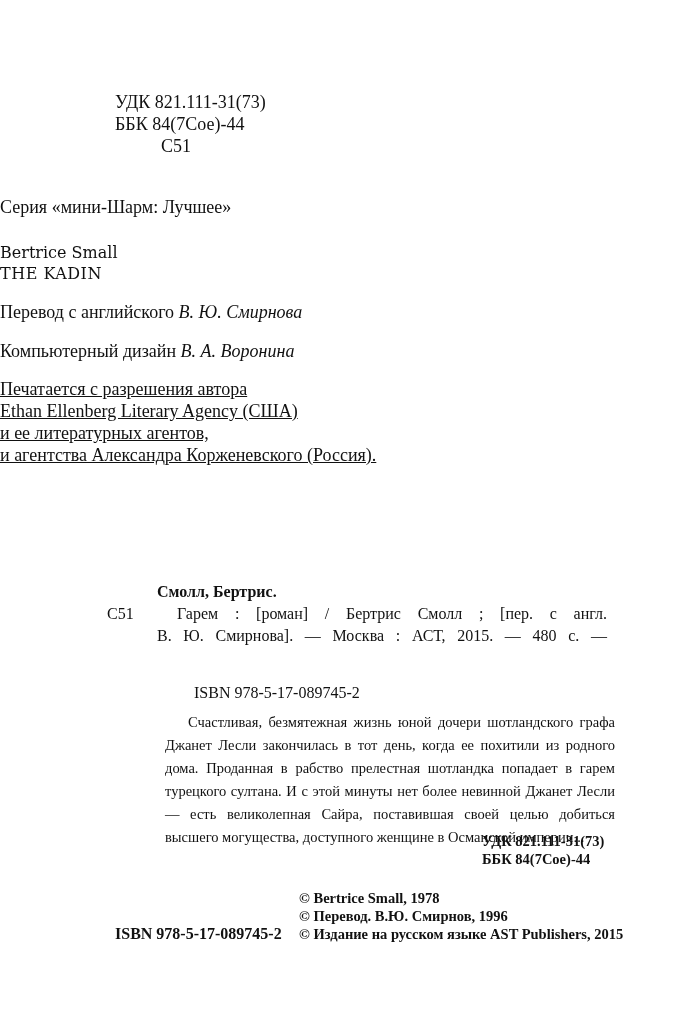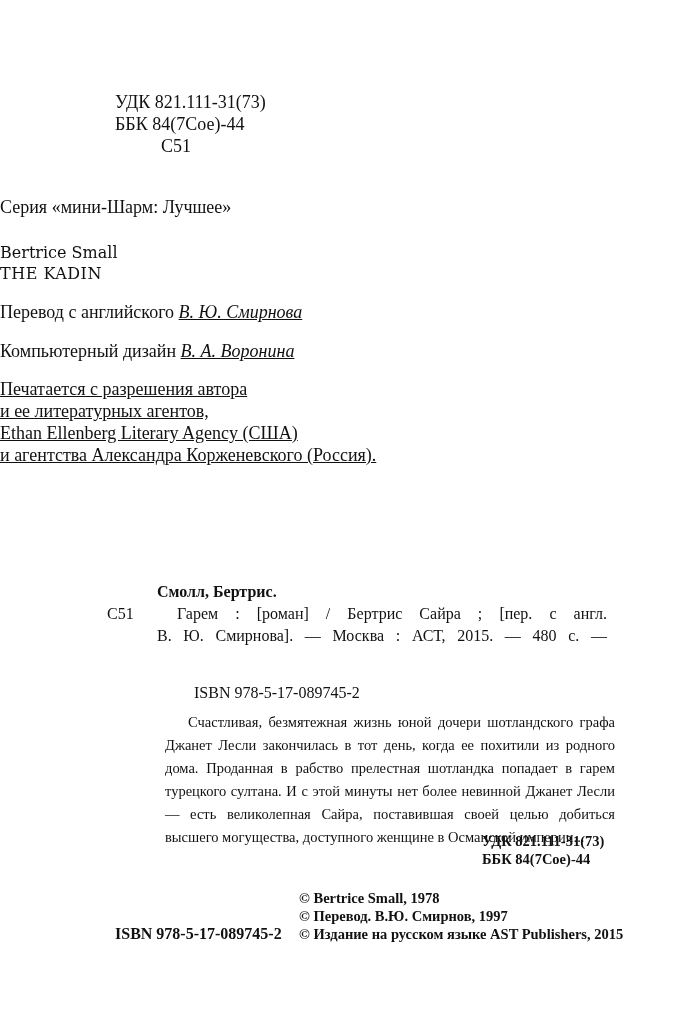--- a/index.html
+++ b/index.html
@@ -1,21 +1,21 @@
 <!DOCTYPE html>
 <html><head>
 <meta charset="utf-8">
 <style>
   html, body { margin: 0; padding: 0; background: #ffffff; }
   body { width: 691px; height: 1034px; position: relative; overflow: hidden; color: #111111; font-family: "Liberation Serif", serif; }
   .abs { position: absolute; }
   .udk-top { left: 115px; top: 91px; font-size: 18px; line-height: 22px; }
   .udk-top .indent { padding-left: 46px; }
   .center { position: absolute; left: 0; width: 691px; font-size: 18px; }
-  .center .it { font-style: italic; text-decoration: underline; }
+  .center .it { font-style: italic; }
   .lat { font-family: "DejaVu Serif", serif; font-size: 16px; }
   .perm { line-height: 22px; }
   .cat-block { left: 107px; top: 581px; width: 500px; font-size: 16px; line-height: 22px; }
   .cat-author { font-weight: bold; padding-left: 50px; }
   .cat-row { display: flex; }
   .cat-code { width: 50px; flex: none; }
   .cat-text { flex: 1; text-align: justify; text-align-last: left; text-indent: 20px; }
   .cat-cont { padding-left: 50px; text-align: justify; }
   .justify-line { text-align: justify; text-align-last: justify; }
   .isbn-mid { left: 194px; top: 684px; font-size: 16px; }
@@ -43,44 +43,44 @@
   <span class="it">В. Ю. Смирнова</span>
 </div>
 
 <div class="center" style="top:341px;">
   <span>Компьютерный дизайн</span>
   <span class="it">В. А. Воронина</span>
 </div>
 
 <div class="center perm" style="top:378px;text-decoration:underline;">
   <div>Печатается с разрешения автора</div>
+  <div>Ethan Ellenberg Literary Agency (США)</div>
   <div>и ее литературных агентов,</div>
-  <div>Ethan Ellenberg Literary Agency (США)</div>
   <div>и агентства Александра Корженевского (Россия).</div>
 </div>
 
 <div class="abs cat-block">
   <div class="cat-author">Смолл, Бертрис.</div>
   <div class="cat-row">
     <div class="cat-code">С51</div>
-    <div class="cat-text justify-line">Гарем : [роман] / Бертрис Сайра ; [пер. с англ.</div>
+    <div class="cat-text justify-line">Гарем : [роман] / Бертрис Смолл ; [пер. с англ.</div>
   </div>
   <div class="cat-cont justify-line">В. Ю. Смирнова]. — Москва : АСТ, 2015. — 480 с. —</div>
 </div>
 
 <div class="abs isbn-mid">ISBN 978-5-17-089745-2</div>
 
 <div class="abs annot">
   <p>Счастливая, безмятежная жизнь юной дочери шотландского графа Джанет Лесли закончилась в тот день, когда ее похитили из родного дома. Проданная в рабство прелестная шотландка попадает в гарем турецкого султана. И с этой минуты нет более невинной Джанет Лесли — есть великолепная Сайра, поставившая своей целью добиться высшего могущества, доступного женщине в Османской империи...</p>
 </div>
 
 <div class="abs udk-bold">
   <div>УДК 821.111-31(73)</div>
   <div>ББК 84(7Сое)-44</div>
 </div>
 
 <div class="abs copyrights">
   <div>© Bertrice Small, 1978</div>
-  <div>© Перевод. В.Ю. Смирнов, 1997</div>
+  <div>© Перевод. В.Ю. Смирнов, 1996</div>
   <div>© Издание на русском языке AST Publishers, 2015</div>
 </div>
 
 <div class="abs isbn-bottom">ISBN 978-5-17-089745-2</div>
 
 </body></html>

